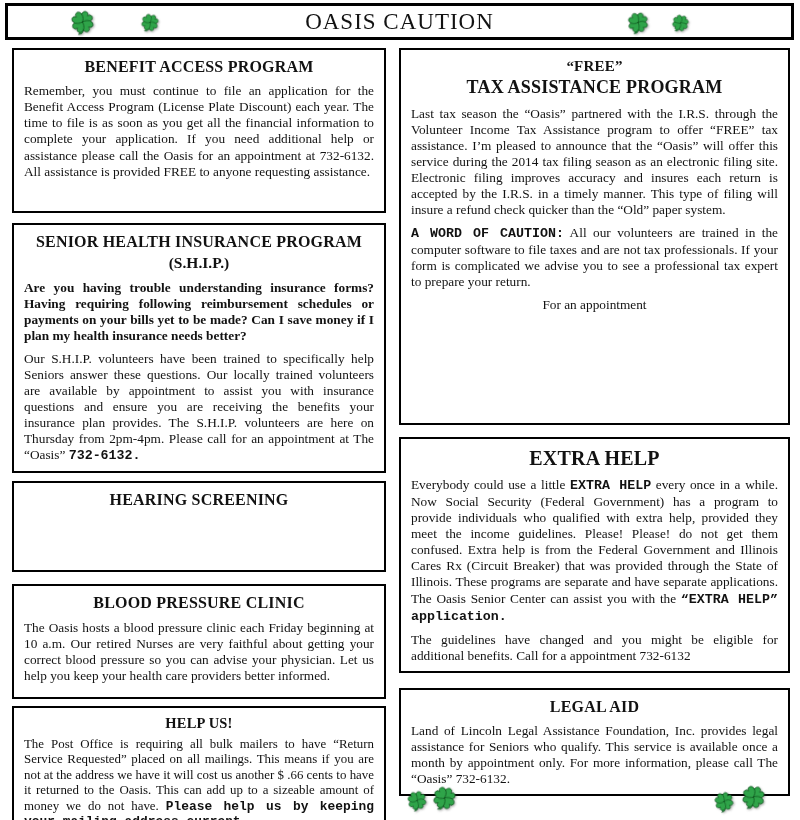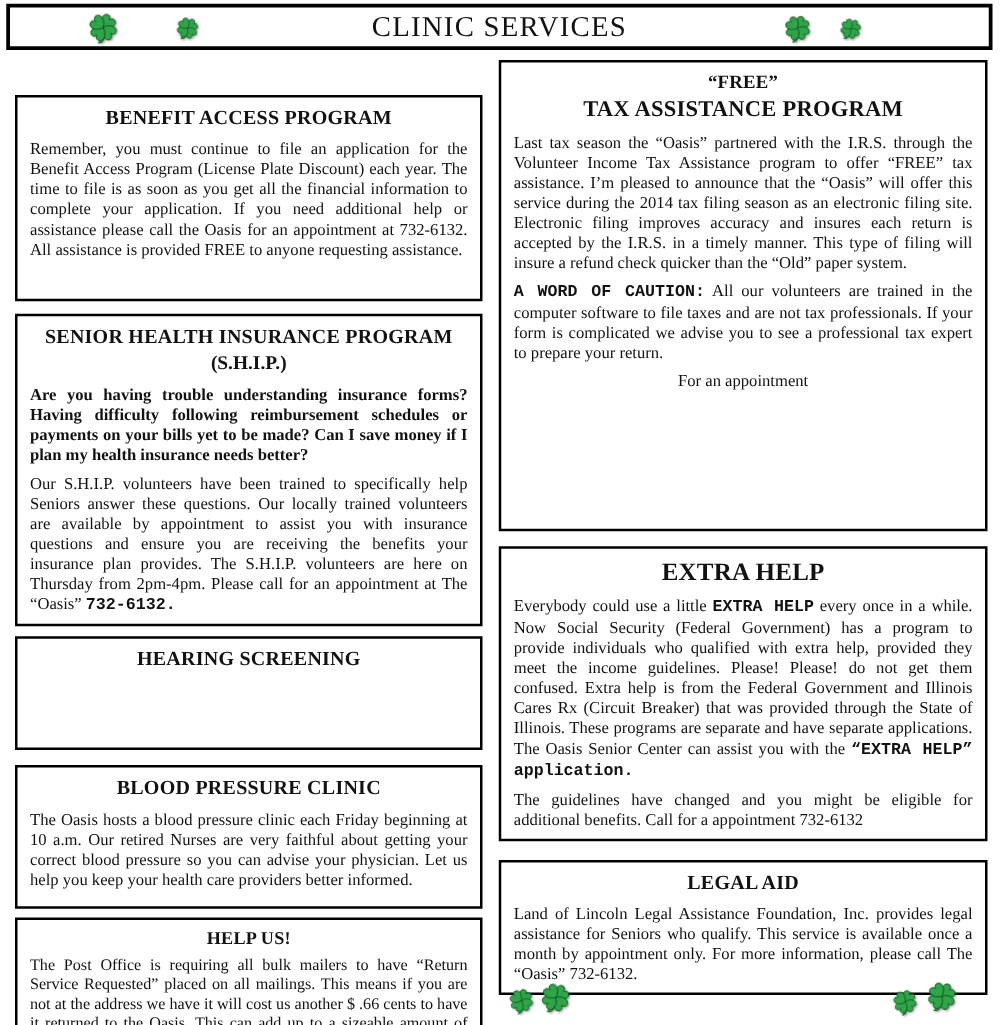--- a/index.html
+++ b/index.html
@@ -46,21 +46,21 @@
     margin: 0 0 7px; text-align: center; font-size: 15.5px; line-height: 1.25;
   }
   .box p {
     margin: 0 0 7px; font-size: 13.3px; line-height: 1.21; text-align: justify;
   }
   .box p:last-child { margin-bottom: 0; }
   .box p.boldpara { font-weight: bold; }
   .box p.center { text-align: center; font-weight: normal; margin-bottom: 9px; }
   .box p b { font-weight: bold; font-family: Liberation Mono, monospace; }
 
-  .box-benefit { min-height: 165px; margin-bottom: 10px; margin-top: 28px; }
+  .box-benefit { min-height: 165px; margin-bottom: 10px; }
   .box-ship    { min-height: 235px; margin-bottom: 8px; }
   .box-hearing { min-height: 91px;  margin-bottom: 12px; }
   .box-blood   { min-height: 115px; margin-bottom: 7px; }
   .box-helpus  { min-height: 112px; }
   .box-helpus p { font-size: 12.9px; line-height: 1.2; }
 
   .box-tax   { min-height: 377px; margin-bottom: 12px; }
   .box-extra { min-height: 226px; margin-bottom: 15px; }
   .box-legal { min-height: 102px; }
 
@@ -91,21 +91,21 @@
       <g transform="rotate(-45)">
           <path d="M0 0 C -22 -8 -26 -32 -12 -36 C -4 -38 -1 -31 0 -27 C 1 -31 4 -38 12 -36 C 26 -32 22 -8 0 0 Z"></path>
         </g>
     </symbol>
   </defs>
 </svg>
 
 <div class="page">
 
   <div class="header-box">
-    <h1 class="page-title">CLINIC SERVICES</h1>
+    <h1 class="page-title">OASIS CAUTION</h1>
   </div>
   <svg class="clover" style="left:68px;  top:7px;  width:29px; height:30px; transform:rotate(-6deg);">
       <use href="#clover"></use>
     </svg>
   <svg class="clover" style="left:139px; top:11px; width:22px; height:23px; transform:rotate(10deg);">
       <use href="#clover"></use>
     </svg>
   <svg class="clover" style="left:625px; top:9px;  width:26px; height:27px; transform:rotate(-4deg);">
       <use href="#clover"></use>
     </svg>
@@ -118,21 +118,21 @@
     <div class="col col-left">
 
       <section class="box box-benefit">
         <h2>BENEFIT ACCESS PROGRAM</h2>
         <p>Remember, you must continue to file an application for the Benefit Access Program (License Plate Discount) each year. The time to file is as soon as you get all the financial information to complete your application. If you need additional help or assistance please call the Oasis for an appointment at 732-6132. All assistance is provided FREE to anyone requesting assistance.</p>
       </section>
 
       <section class="box box-ship">
         <h2 class="stack">SENIOR HEALTH INSURANCE PROGRAM</h2>
         <h3 class="subtitle">(S.H.I.P.)</h3>
-        <p class="boldpara">Are you having trouble understanding insurance forms? Having difficulty following reimbursement schedules or payments on your bills yet to be made? Can I save money if I plan my health insurance needs better?</p>
+        <p class="boldpara">Are you having trouble understanding insurance forms? Having requiring following reimbursement schedules or payments on your bills yet to be made? Can I save money if I plan my health insurance needs better?</p>
         <p><span>Our S.H.I.P. volunteers have been trained to specifically help Seniors answer these questions. Our locally trained volunteers are available by appointment to assist you with insurance questions and ensure you are receiving the benefits your insurance plan provides. The S.H.I.P. volunteers are here on Thursday from 2pm-4pm. Please call for an appointment at The “Oasis” </span><b>732-6132.</b></p>
       </section>
 
       <section class="box box-hearing">
         <h2>HEARING SCREENING</h2>
       </section>
 
       <section class="box box-blood">
         <h2>BLOOD PRESSURE CLINIC</h2>
         <p>The Oasis hosts a blood pressure clinic each Friday beginning at 10 a.m. Our retired Nurses are very faithful about getting your correct blood pressure so you can advise your physician. Let us help you keep your health care providers better informed.</p>

